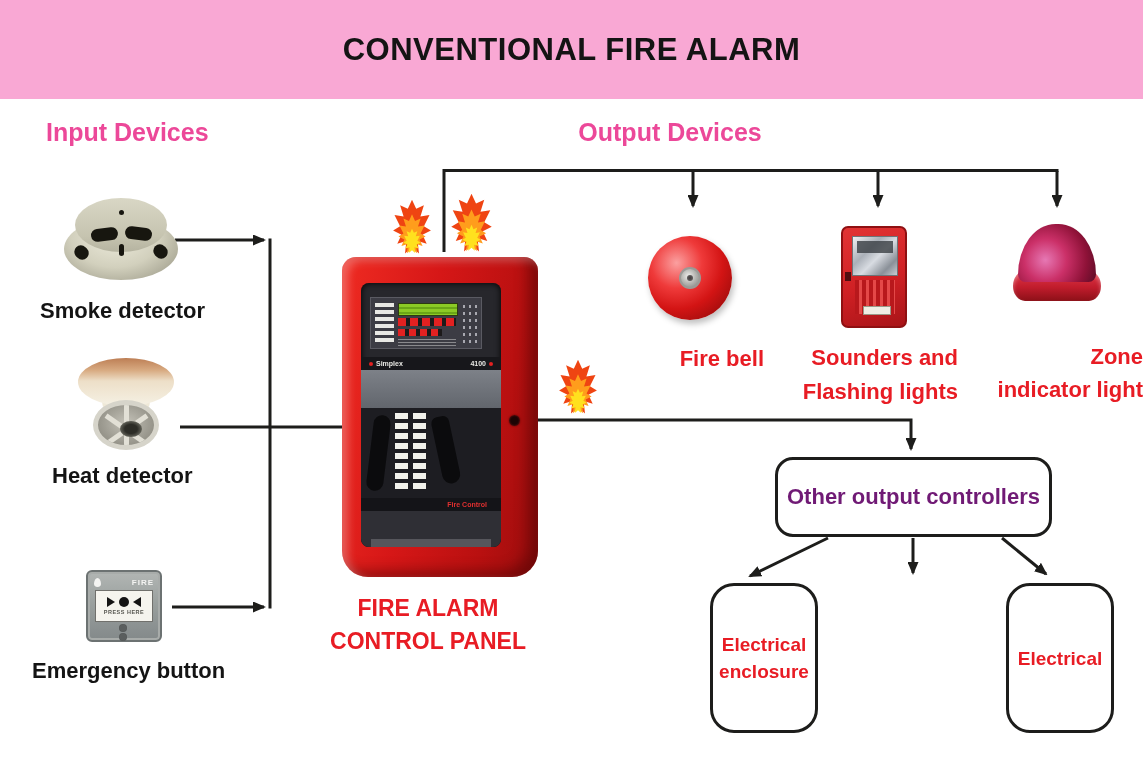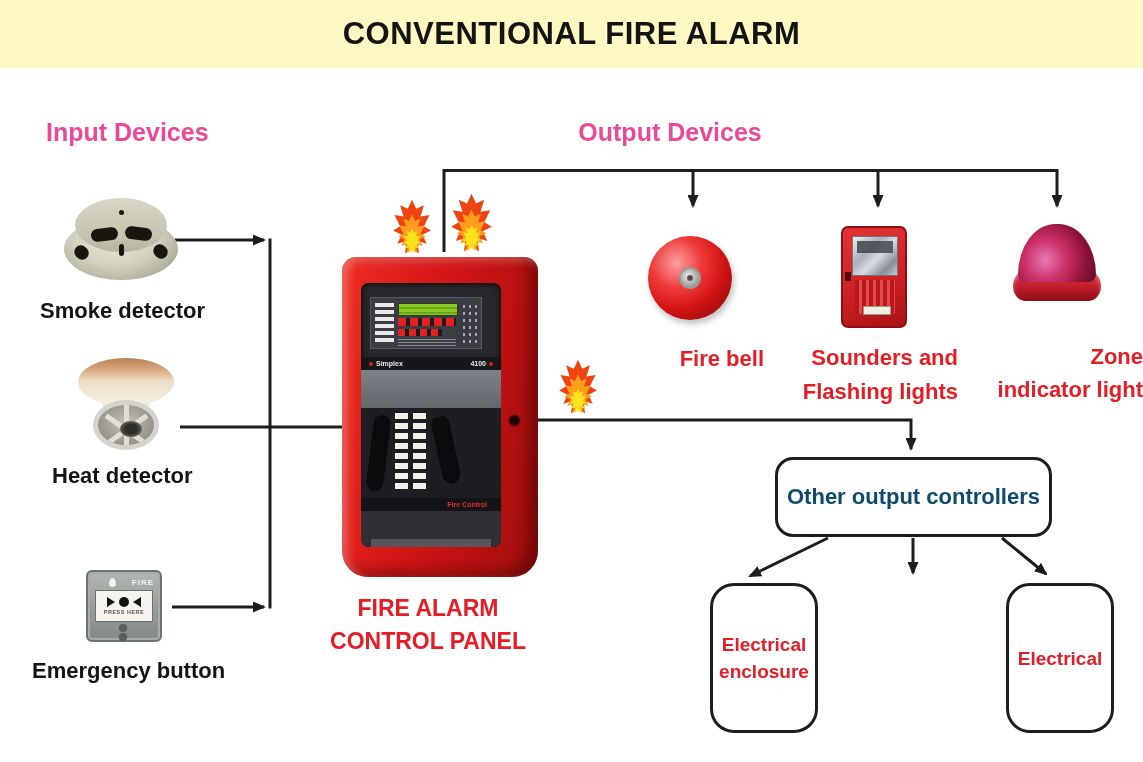--- a/index.html
+++ b/index.html
@@ -1,20 +1,20 @@
 <!DOCTYPE html>
 <html><head>
 <meta charset="utf-8">
 <style>
   html,body{margin:0;padding:0;background:#ffffff;}
   body{font-family:"Liberation Sans", sans-serif;}
   .canvas{position:relative;width:1143px;height:762px;background:#ffffff;overflow:hidden;}
 
   
-  .title-bar{position:absolute;left:0;top:0;width:1143px;height:68px;background:#fef9c3;
+  .title-bar{position:absolute;left:0;top:0;width:1143px;height:99px;background:#f9a8d4;
              display:flex;align-items:center;justify-content:center;}
   .title-bar h1{margin:0;font-size:31px;font-weight:700;color:#141414;letter-spacing:.5px;}
 
   
   .sec-heading{position:absolute;font-size:25px;font-weight:700;color:#ec4899;}
   .heading-input{left:46px;top:118px;}
   .heading-output{left:530px;top:118px;width:280px;text-align:center;}
 
   
   .lbl{position:absolute;font-weight:700;color:#141414;font-size:22px;}
@@ -54,21 +54,21 @@
   .s2{left:26px;top:0;width:5px;height:50px;transform:rotate(55deg);}
   .s3{left:26px;top:0;width:5px;height:50px;transform:rotate(-55deg);}
   .heat .hub{position:absolute;left:22px;top:16px;width:22px;height:16px;border-radius:50%;
     background:radial-gradient(#2d2d27 0 40%, #6a6a60 75%, #44443c 100%);}
 
   
   .ebtn{position:absolute;left:86px;top:570px;width:76px;height:72px;border-radius:6px;
     background:linear-gradient(180deg,#b2b6b4 0%,#9aa09e 45%,#83898a 100%);
     border:2px solid #6c7272;box-sizing:border-box;box-shadow:inset 0 0 0 2px #a8acaa;}
   .ebtn .strip{position:absolute;left:6px;top:4px;width:60px;height:12px;display:flex;align-items:center;
-    justify-content:flex-end;gap:16px;color:#f4f4f2;font-size:8px;font-weight:700;letter-spacing:1px;}
+    justify-content:space-between;gap:16px;color:#f4f4f2;font-size:8px;font-weight:700;letter-spacing:1px;}
   .ebtn .strip .fglyph{width:7px;height:9px;background:#f4f4f2;border-radius:50% 50% 50% 50%/65% 65% 35% 35%;}
   .ebtn .panelw{position:absolute;left:7px;top:18px;width:58px;height:32px;background:#f5f4ee;
     border:1px solid #70706c;box-sizing:border-box;}
   .ebtn .arrows{display:flex;align-items:center;justify-content:center;gap:4px;margin-top:6px;}
   .tri-r{width:0;height:0;border-top:5px solid transparent;border-bottom:5px solid transparent;border-left:8px solid #141414;}
   .tri-l{width:0;height:0;border-top:5px solid transparent;border-bottom:5px solid transparent;border-right:8px solid #141414;}
   .dot{width:10px;height:10px;background:#141414;border-radius:50%;}
   .press{margin-top:2px;text-align:center;font-size:5.5px;font-weight:700;color:#55554f;letter-spacing:.5px;}
   .ebtn .screw{position:absolute;width:8px;height:8px;border-radius:50%;background:radial-gradient(#5a5e5e 0 55%, #3c4040 100%);}
   .sc1{left:31px;top:52px;} .sc2{left:31px;top:61px;}
@@ -145,21 +145,21 @@
     border-radius:40px 40px 8px 8px / 54px 54px 8px 8px;
     background:radial-gradient(circle at 35% 62%, #e678b4 0%, #cb3068 34%, #8f1238 66%, #430a1e 100%);}
   .zone .baser{position:absolute;left:0;top:47px;width:88px;height:30px;border-radius:12px/15px;
     background:linear-gradient(180deg,#e23848 0%,#c01c2c 55%,#8c1018 100%);
     box-shadow:inset 0 3px 4px rgba(255,255,255,.35);}
 
   
   .ctrlbox{position:absolute;background:#ffffff;border:3px solid #1d1d1b;box-sizing:border-box;
     display:flex;align-items:center;justify-content:center;text-align:center;}
   .parentbox{left:775px;top:457px;width:277px;height:80px;border-radius:18px;}
-  .parentbox .txt{color:#0c4a6e;font-size:22px;font-weight:700;}
+  .parentbox .txt{color:#701a75;font-size:22px;font-weight:700;}
   .childbox{width:108px;height:150px;border-radius:24px;top:583px;}
   .cb1{left:710px;} .cb2{left:858px;} .cb3{left:1006px;}
   .childbox .txt{color:#e81c24;font-size:19px;font-weight:700;line-height:27px;}
 
   .out-label-bell{left:624px;top:342px;width:140px;}
   .out-label-sounder{left:788px;top:341px;width:170px;line-height:34px;}
   .out-label-zone{left:975px;top:340px;width:168px;}
 </style>
 </head>
 <body>

